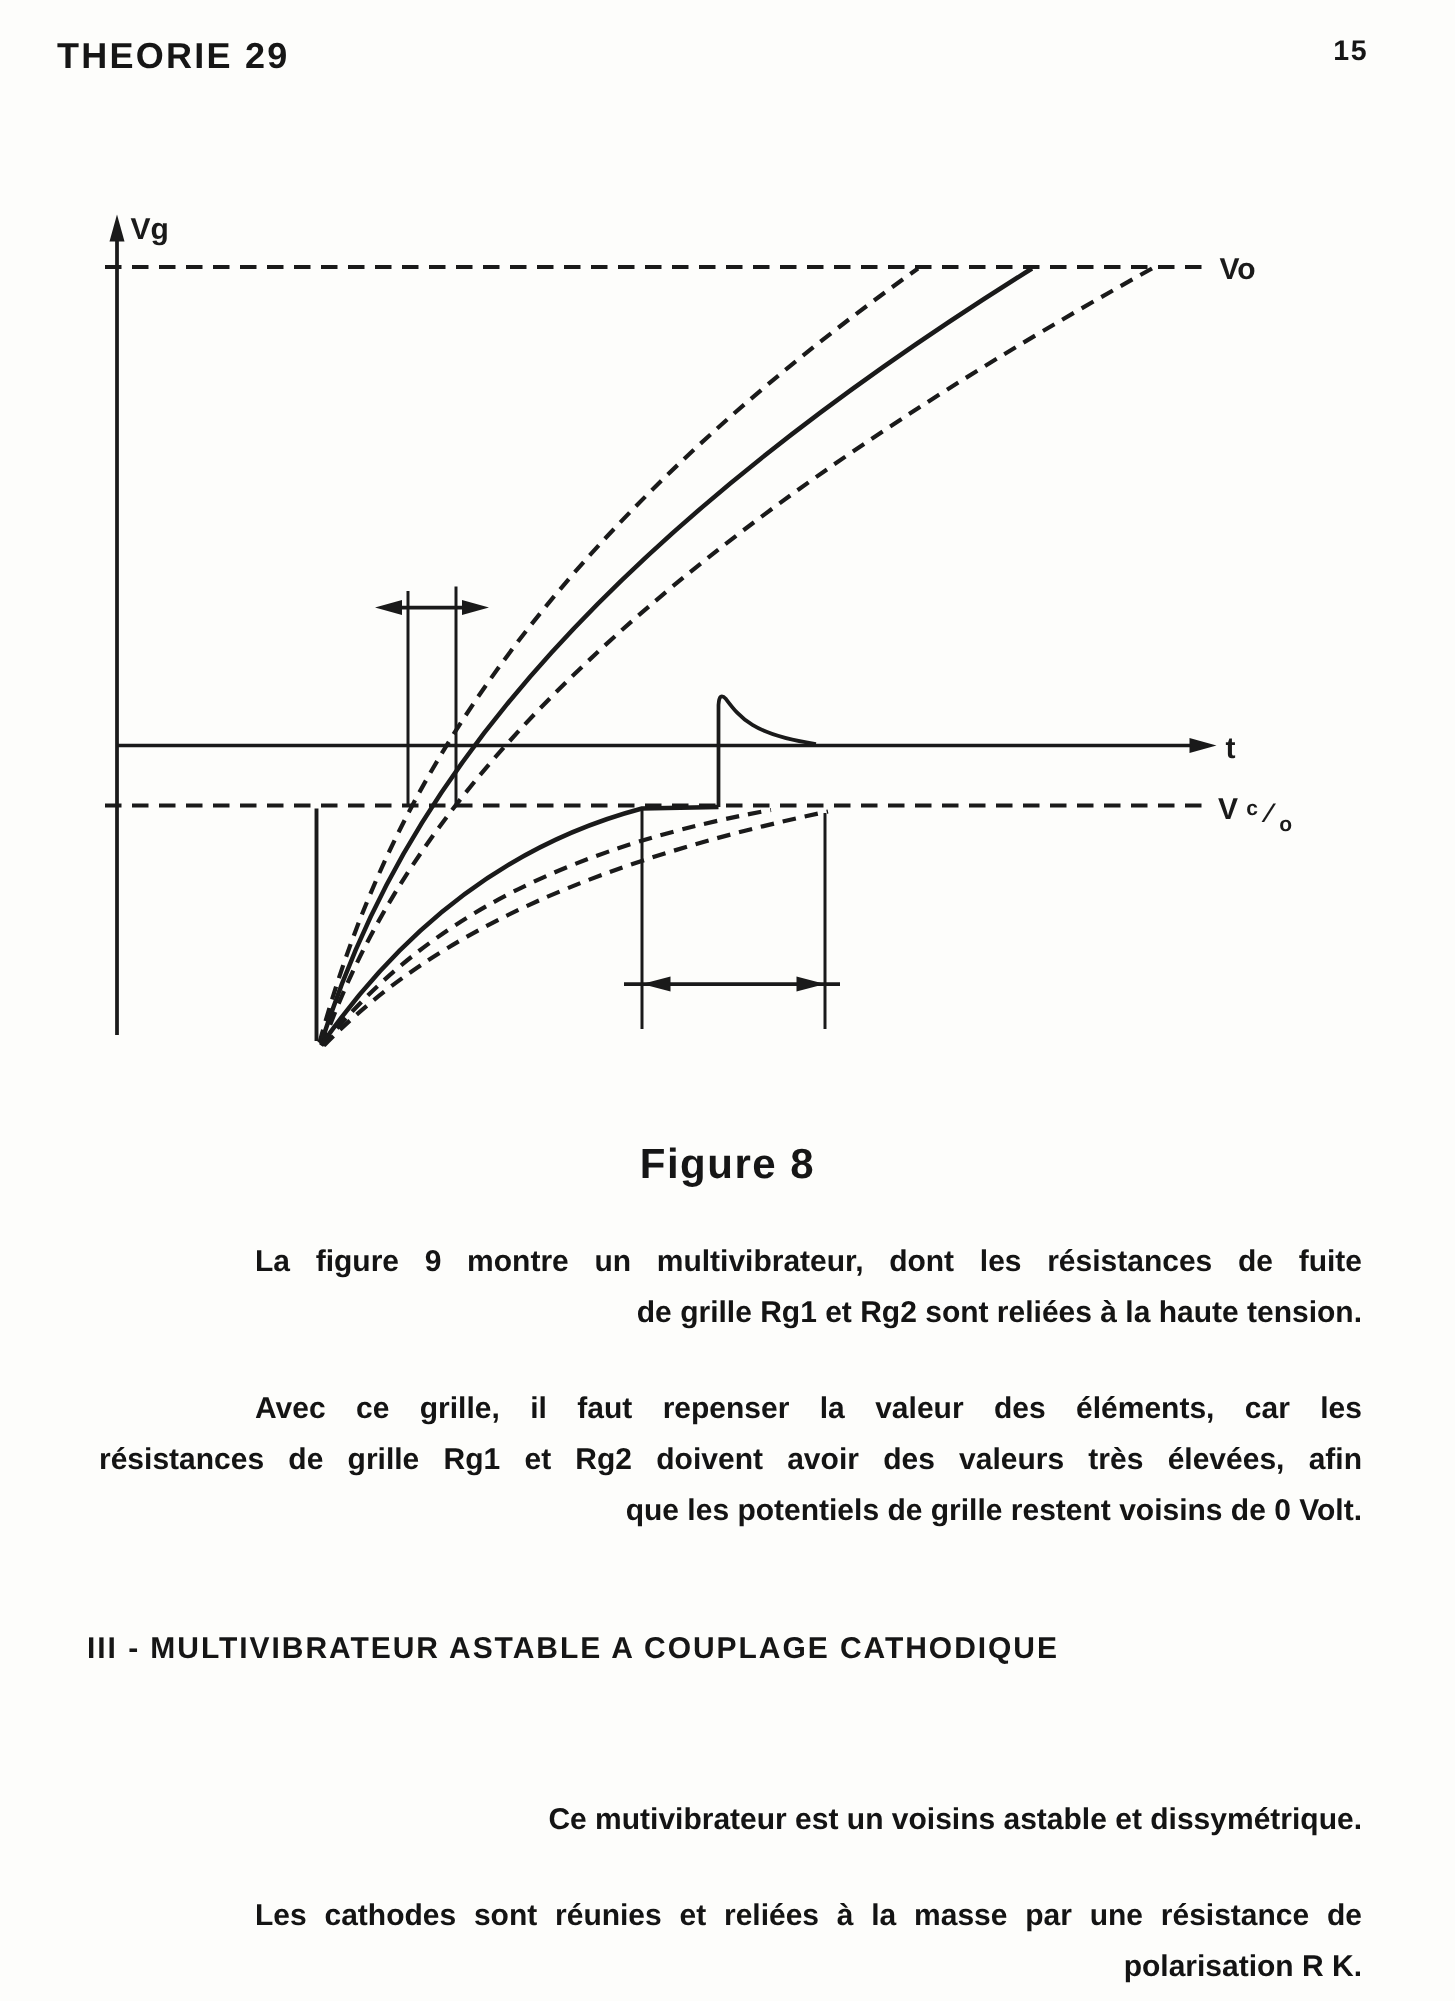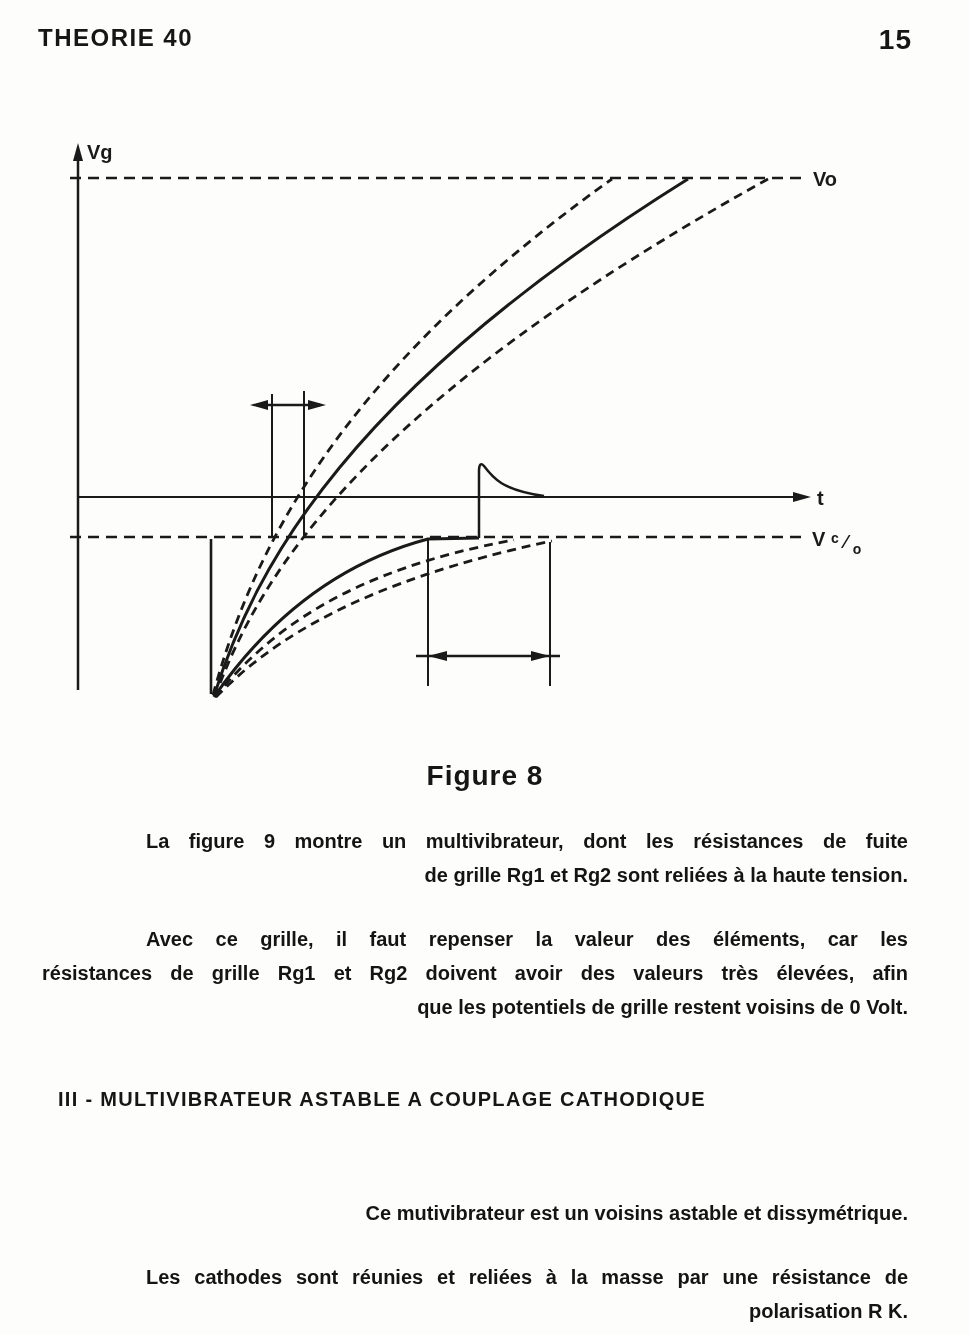--- a/index.html
+++ b/index.html
@@ -7,52 +7,52 @@
     position:relative; width:970px; height:1334px; margin:0 auto;
     background:#fdfdfb; color:#161616; overflow:hidden;
     font-family:"Liberation Sans", sans-serif;
   }
   .hdr-left {
     position:absolute; left:38px; top:24px;
     font-size:24px; font-weight:700; letter-spacing:1.5px;
   }
   .hdr-right {
     position:absolute; right:58px; top:24px;
-    font-size:28px; font-weight:700; letter-spacing:1px;
+    font-size:19px; font-weight:700; letter-spacing:1px;
   }
   .fig-wrap { position:absolute; left:40px; top:130px; width:880px; height:630px; }
   .fig-wrap svg { display:block; width:100%; height:100%; }
   .fig-caption {
     position:absolute; left:0; top:760px; width:970px;
     text-align:center; font-size:28px; font-weight:700; letter-spacing:1px;
   }
   .body-text {
     position:absolute; left:42px; width:866px;
     font-size:20px; font-weight:700; line-height:34px; color:#141414;
   }
-  .ln { text-align:justify; height:34px; overflow:hidden; }
+  .ln { text-align:justify; height:34px; overflow:hidden;margin-left:24px; }
   .ln::after { content:""; display:inline-block; width:100%; height:0; vertical-align:top; }
   .ln.first { text-indent:104px; }
   .ln.last { text-align:right; }
   .ln.last::after { content:none; }
   .p1 { top:824px; } .p2 { top:922px; } .p3 { top:1196px; } .p4 { top:1260px; }
   .section-heading {
     position:absolute; left:58px; top:1088px; width:870px;
     font-size:20px; font-weight:700; letter-spacing:1.3px; white-space:nowrap;
   }
   .ink { stroke:#1a1a1a; fill:none; }
   .inkfill { fill:#1a1a1a; stroke:none; }
   text { fill:#1a1a1a; font-family:"Liberation Sans", sans-serif; font-weight:700; }
 </style>
 </head>
 <body>
 
 <div class="page">
 
-  <div class="hdr-left">THEORIE 40</div>
+  <div class="hdr-left">THEORIE 29</div>
   <div class="hdr-right">15</div>
 
   <div class="fig-wrap">
     <svg viewBox="40 130 880 630">
 
       <line class="ink" x1="78" y1="152" x2="78" y2="690" stroke-width="2.5"></line>
       <polygon class="inkfill" points="78,143 73,161 83,161"></polygon>
       <text x="87" y="159" font-size="20">Vg</text>
 
       <line class="ink" x1="70" y1="178" x2="806" y2="178" stroke-width="2.6" stroke-dasharray="11 7"></line>

